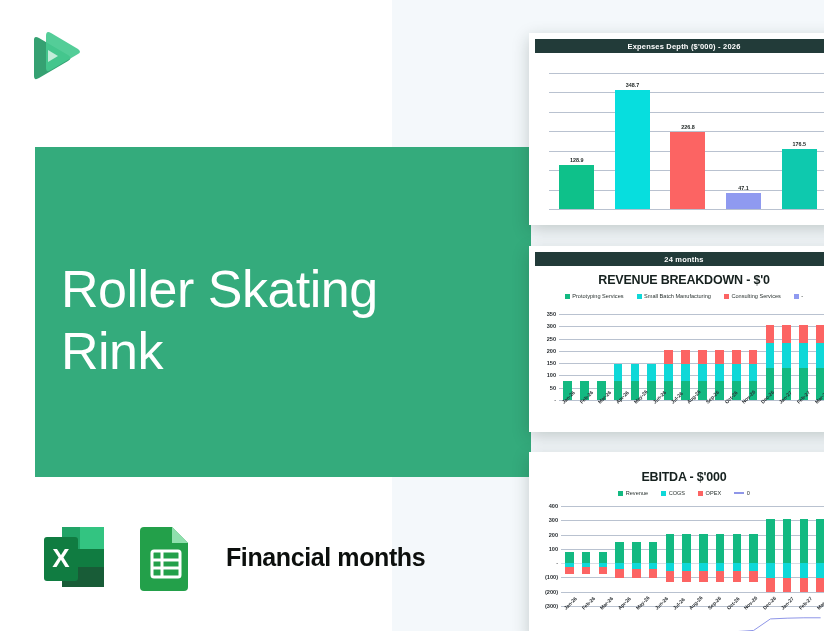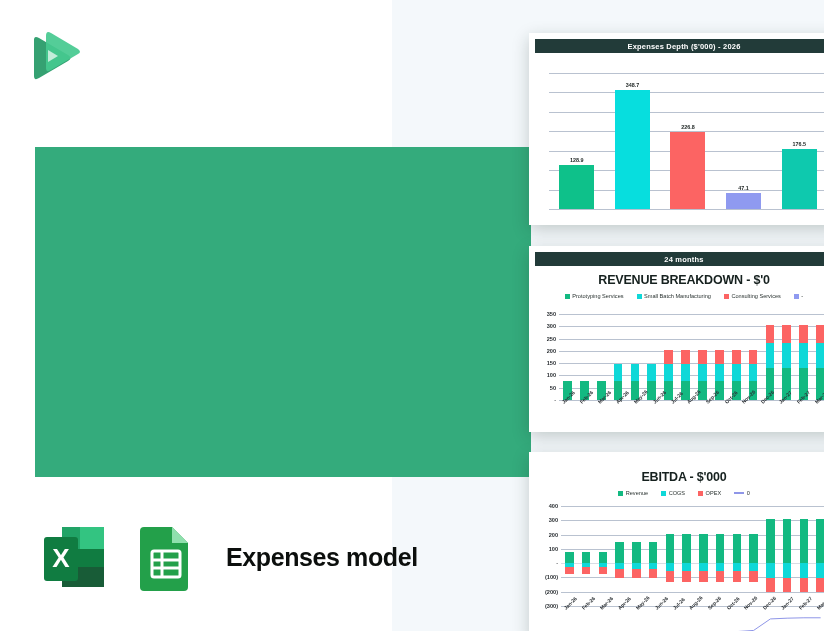--- a/index.html
+++ b/index.html
@@ -111,20 +111,22 @@
     <div class="logo-mark">
       <svg viewBox="0 0 58 58" width="58" height="58">
         <path d="M10 12 L10 48 Q10 53 15 50 L44 33 Q49 30 44 27 L15 10 Q10 7 10 12 Z" fill="#35a172"></path>
         <path d="M22 8 L22 40 Q22 45 27 42 L54 26 Q58 24 54 21 L27 5 Q22 2 22 8 Z" fill="#45c98f" opacity=".92"></path>
         <path d="M24 22 L24 34 L34 28 Z" fill="#d9f3e7" opacity=".85"></path>
       </svg>
     </div>
   </div>
 
   <div class="hero-panel"></div>
+  <div class="hero-title">Roller Skating
+Rink</div>
 
   <div class="footer-row">
     <div class="xls-icon">
       <svg viewBox="0 0 76 76" width="76" height="76">
         <rect x="26" y="8" width="42" height="22" fill="#21a366"></rect>
         <rect x="26" y="30" width="42" height="18" fill="#107c41"></rect>
         <rect x="26" y="48" width="42" height="20" fill="#185c37"></rect>
         <rect x="44" y="8" width="24" height="22" fill="#33c481"></rect>
         <rect x="8" y="18" width="34" height="44" rx="3" fill="#107c41"></rect>
         <text x="25" y="48" font-family="'Liberation Sans',sans-serif" font-size="26" font-weight="700" fill="#ffffff" text-anchor="middle">X</text>
@@ -133,21 +135,21 @@
     <div class="gs-icon">
       <svg viewBox="0 0 76 76" width="76" height="76">
         <path d="M16 8 h28 l16 16 v44 a4 4 0 0 1-4 4 H16 a4 4 0 0 1-4-4 V12 a4 4 0 0 1 4-4 z" fill="#23a04a"></path>
         <path d="M44 8 l16 16 h-16 z" fill="#8fe0ad"></path>
         <rect x="24" y="32" width="28" height="26" rx="2" fill="none" stroke="#ffffff" stroke-width="3"></rect>
         <line x1="24" y1="41" x2="52" y2="41" stroke="#ffffff" stroke-width="3"></line>
         <line x1="24" y1="49" x2="52" y2="49" stroke="#ffffff" stroke-width="3"></line>
         <line x1="34" y1="32" x2="34" y2="58" stroke="#ffffff" stroke-width="3"></line>
       </svg>
     </div>
-    <span class="footer-label">Expenses model</span>
+    <span class="footer-label">Financial months</span>
   </div>
 
   <div class="card card-1">
     <div class="card-inner">
       <div class="dark-bar">Expenses Depth ($'000) - 2026</div>
       <div class="plot c1-plot">
         <div class="grid-line" style="top:0%"></div>
         <div class="grid-line" style="top:14.3%"></div>
         <div class="grid-line" style="top:28.6%"></div>
         <div class="grid-line" style="top:42.9%"></div>

